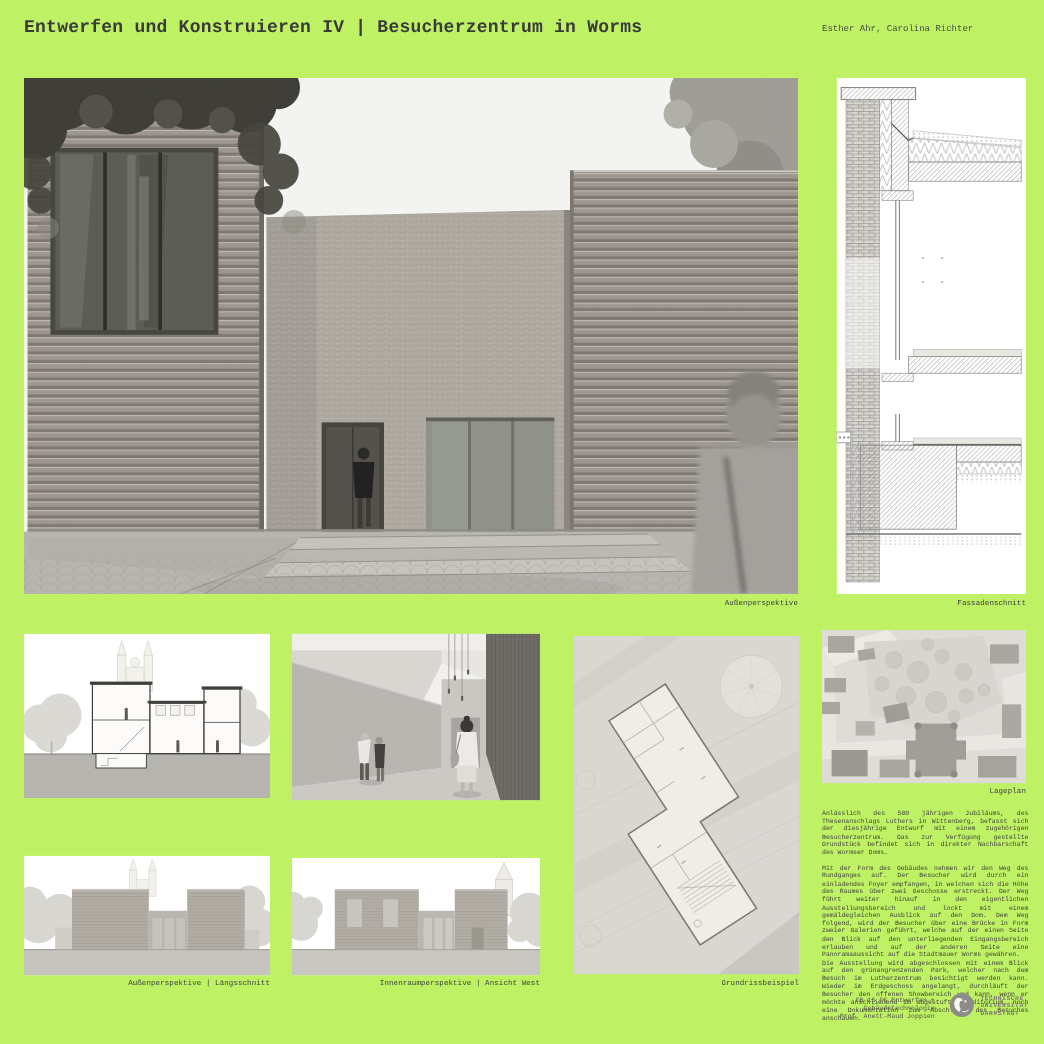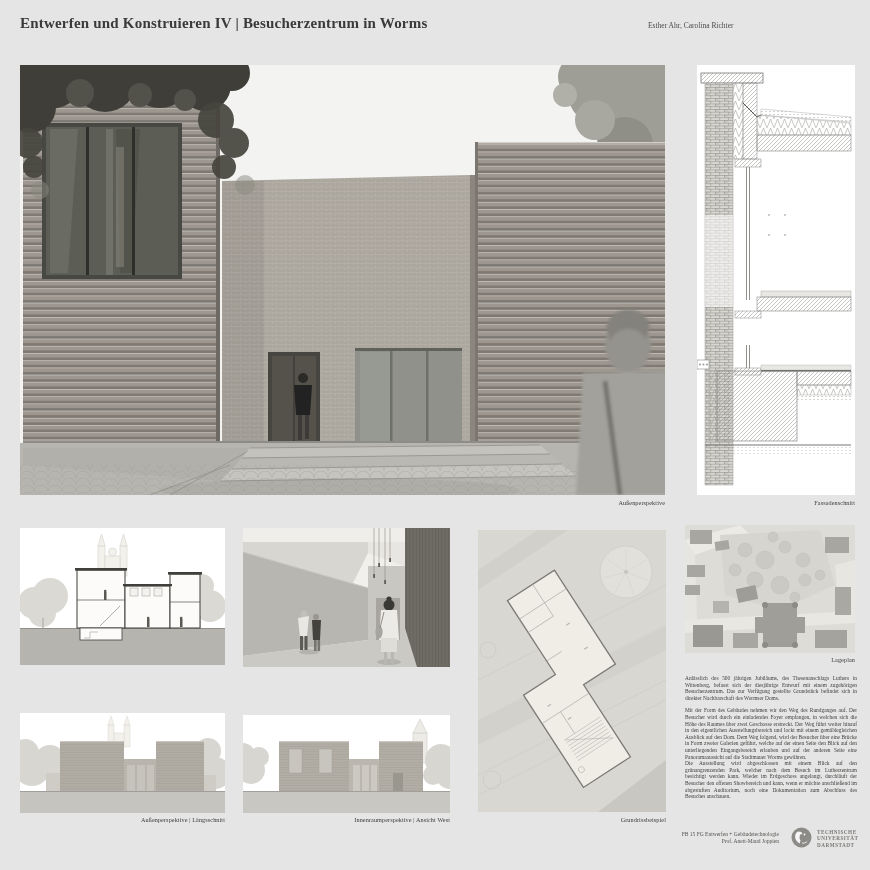--- a/index.html
+++ b/index.html
@@ -1,20 +1,20 @@
 <!DOCTYPE html>
 <html><head>
 <meta charset="utf-8">
 <style>
   html,body{margin:0;padding:0;background:#ffffff;}
-  .board{position:relative;width:870px;height:870px;background:#e5e5e5;overflow:hidden;
-         font-family:Liberation Serif, serif;color:#3b3b3b;}
+  .board{position:relative;width:870px;height:870px;background:#bef264;overflow:hidden;
+         font-family:Liberation Mono, monospace;color:#3b3b3b;}
   .abs{position:absolute;}
   .title{left:20px;top:15px;font-size:15px;font-weight:700;color:#3a3a3a;letter-spacing:.2px;}
-  .authors{left:648px;top:21px;width:200px;text-align:left;font-size:7.5px;color:#4a4a48;}
+  .authors{left:648px;top:21px;width:200px;text-align:center;font-size:7.5px;color:#4a4a48;}
   .caption{font-size:6.2px;color:#3c3c3c;text-align:right;letter-spacing:.1px;}
   .cap-main{left:20px;top:499px;width:645px;}
   .cap-facade{left:697px;top:499px;width:158px;}
   .cap-left{left:20px;top:816px;width:205px;}
   .cap-center{left:243px;top:816px;width:207px;}
   .cap-plan{left:478px;top:816px;width:188px;}
   .cap-site{left:685px;top:656px;width:170px;}
   .fig{overflow:hidden;}
   .fig svg{display:block;}
   .desc{left:685px;top:675px;width:172px;font-size:5.4px;line-height:6.6px;

